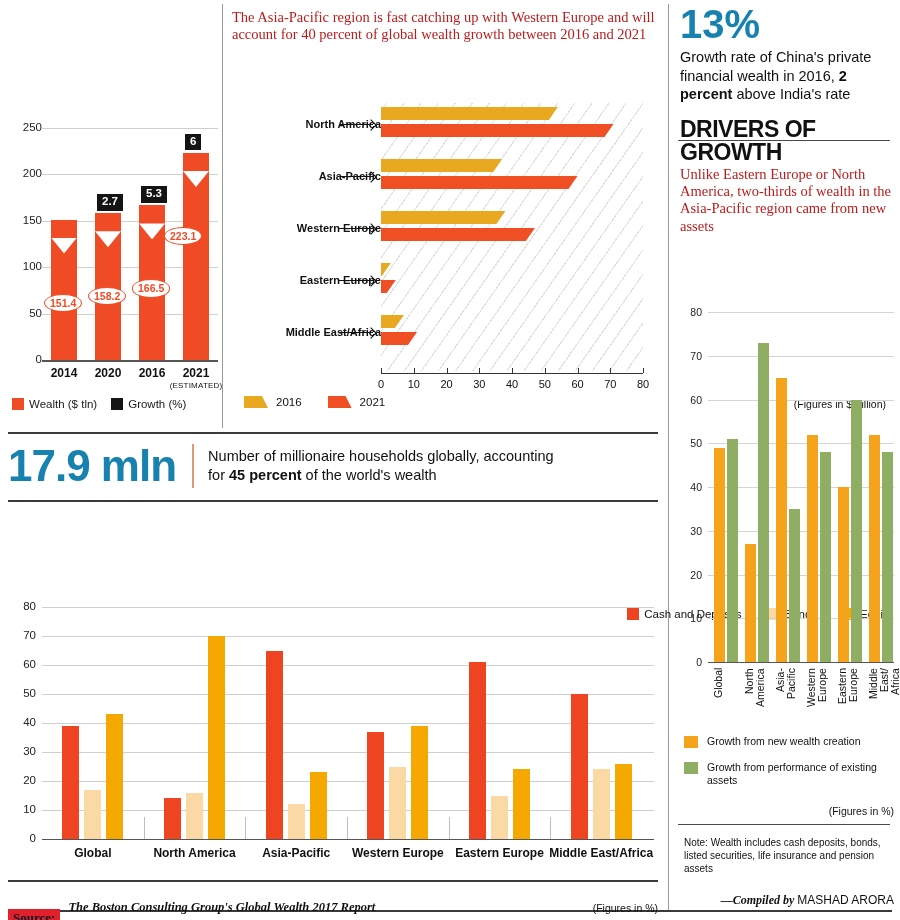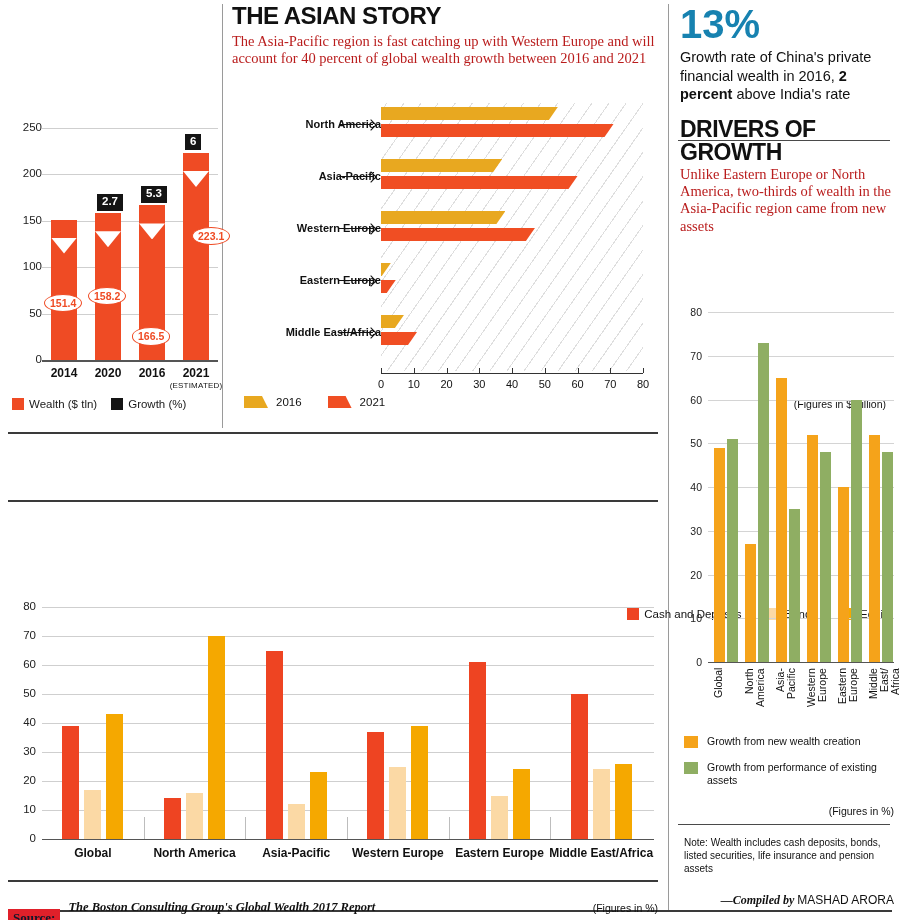--- a/index.html
+++ b/index.html
@@ -152,37 +152,36 @@
       <div class="bp-bubble" style="left: 36px; top: 165.501px;">151.4</div>
       <div class="bp-xlab" style="left: 30px; width: 52px; top: 238px;">2014</div>
       <div class="bp-bar" style="left: 87px; top: 85.1904px; height: 146.81px; bottom: auto;"></div>
       <div class="bp-notch" style="left: 87px; top: 103.19px;"></div>
       <div class="bp-badge" style="left: 89px; top: 66.1904px;">2.7</div>
       <div class="bp-bubble" style="left: 80px; top: 159.19px;">158.2</div>
       <div class="bp-xlab" style="left: 74px; width: 52px; top: 238px;">2020</div>
       <div class="bp-bar" style="left: 131px; top: 77.488px; height: 154.512px; bottom: auto;"></div>
       <div class="bp-notch" style="left: 131px; top: 95.488px;"></div>
       <div class="bp-badge" style="left: 133px; top: 58.488px;">5.3</div>
-      <div class="bp-bubble" style="left: 124px; top: 151.488px; margin-top: 48px;">166.5</div>
+      <div class="bp-bubble" style="left: 124px; top: 151.488px;">166.5</div>
       <div class="bp-xlab" style="left: 118px; width: 52px; top: 238px;">2016</div>
       <div class="bp-bar" style="left: 175px; top: 24.9632px; height: 207.037px; bottom: auto;"></div>
       <div class="bp-notch" style="left: 175px; top: 42.9632px;"></div>
       <div class="bp-badge" style="left: 177px; top: 5.9632px;">6</div>
-      <div class="bp-bubble" style="left: 184px; top: 98.9632px;">223.1</div>
+      <div class="bp-bubble" style="left: 156px; top: 98.9632px;">223.1</div>
       <div class="bp-xlab" style="left: 162px; width: 52px; top: 238px;">2021</div>
       <div class="bp-xsub" style="left: 160px; width: 56px; top: 253px;">(ESTIMATED)</div>
     </div>
 
   <div id="bp-legend">
     <span><span class="lg-sq" style="background:#EF4B24"></span><span>Wealth ($ tln)</span></span>
     <span><span class="lg-sq" style="background:#141414"></span><span>Growth (%)</span></span>
   </div>
 
   <div id="asian">
-    <div id="as-title" class="sec-title">THE ASIAN STORY</div>
     <div id="as-sub" class="sec-sub">The Asia-Pacific region is fast catching up with Western Europe and will account for 40 percent of global wealth growth between 2016 and 2021</div>
   </div>
   <div id="as-plot">
       <div class="as-hatch"></div>
       <div class="as-lbl" style="top: 22px;">North America</div>
       <div class="as-arrow" style="left: 107px; width: 34px; top: 21px;"></div>
       <div class="as-arrowhead" style="left: 135px; top: 17.5px;"></div>
       <div class="as-bar y2016" style="left: 149px; top: 4px; width: 176.85px; clip-path: polygon(0px 0px, 100% 0px, calc(100% - 9px) 100%, 0px 100%);"></div>
       <div class="as-bar y2021" style="left: 149px; top: 21px; width: 232.525px; clip-path: polygon(0px 0px, 100% 0px, calc(100% - 9px) 100%, 0px 100%);"></div>
       <div class="as-lbl" style="top: 74px;">Asia-Pacific</div>
@@ -227,20 +226,28 @@
     </div>
 
   <div id="as-legend">
     <span class="trap" style="background:#E8A820"></span>
     <span>2016</span>
     <span class="trap" style="background:#F04E23;margin-left:18px;"></span>
     <span>2021</span>
   </div>
   <div id="as-figs">(Figures in $ trillion)</div>
 
+  <div id="banner">
+    <div id="bn-big">17.9 mln</div>
+    <div id="bn-div"></div>
+    <div id="bn-txt">
+      <span>Number of millionaire households globally, accounting</span><br>
+      <span>for </span><b>45 percent</b><span> of the world's wealth</span>
+    </div>
+  </div>
 
   <div id="wac-plot">
       <div class="wac-grid" style="top: 0px;"></div>
       <div class="wac-ylab" style="top: 0px;">80</div>
       <div class="wac-grid" style="top: 29px;"></div>
       <div class="wac-ylab" style="top: 29px;">70</div>
       <div class="wac-grid" style="top: 58px;"></div>
       <div class="wac-ylab" style="top: 58px;">60</div>
       <div class="wac-grid" style="top: 87px;"></div>
       <div class="wac-ylab" style="top: 87px;">50</div>

